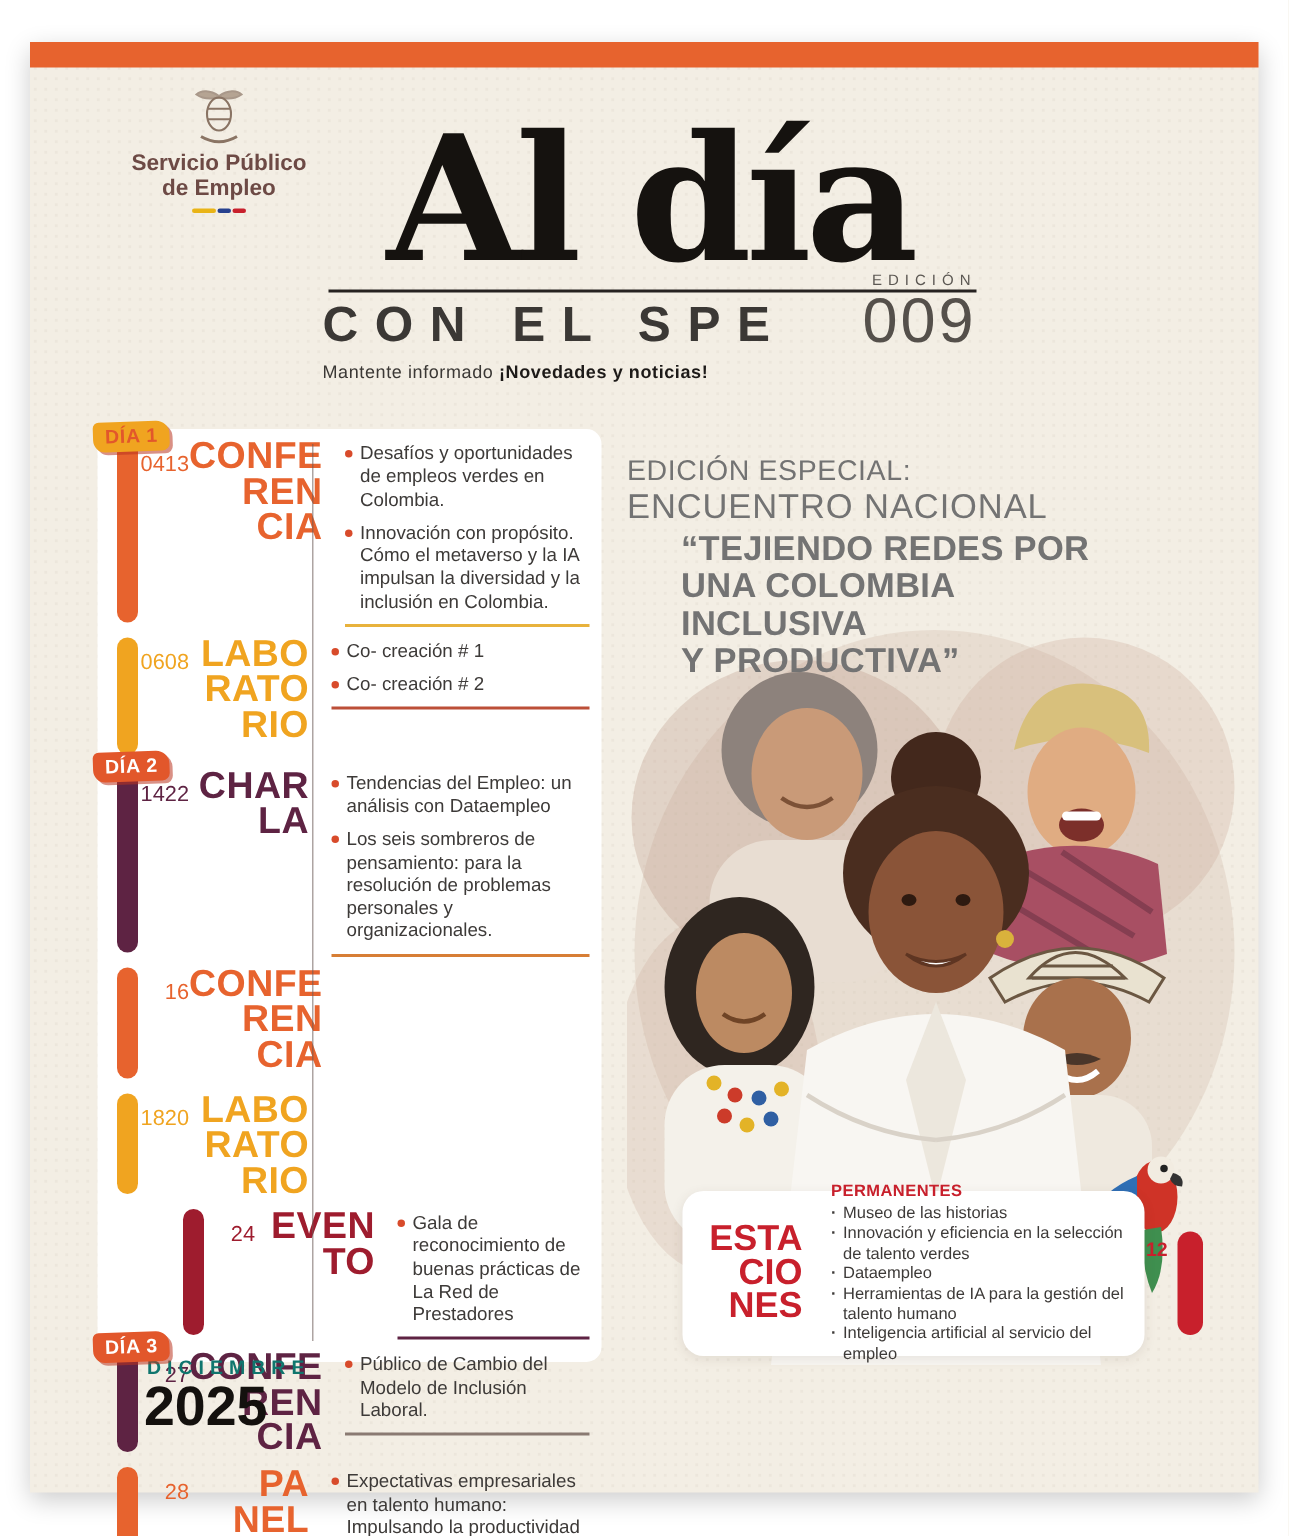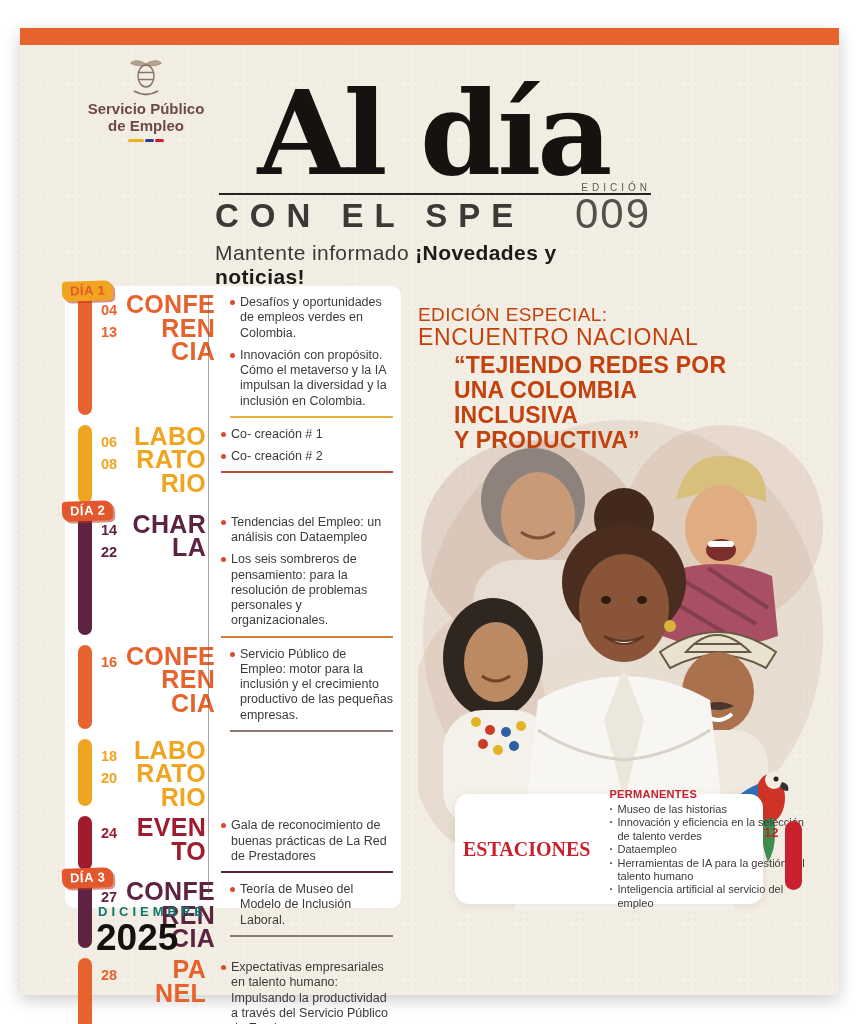--- a/index.html
+++ b/index.html
@@ -33,21 +33,21 @@
   .mast-title{
     font-family:"DejaVu Serif",serif;font-weight:700;color:#15120f;
     font-size:116px;line-height:.92;text-align:center;letter-spacing:-4px;margin:0;
   }
   .mast-rule{height:0;border-bottom:2px solid #262220;margin:6px 0 0 4px;}
   .mast-row{display:flex;justify-content:space-between;align-items:flex-end;margin-top:2px;}
   .con-el-spe{font-weight:700;font-size:33px;letter-spacing:11px;color:#3b3835;white-space:nowrap;}
   .edition{text-align:right;line-height:1;margin-top:-14px;}
   .edition .ed-label{display:block;font-size:10px;letter-spacing:4px;color:#5c5853;font-weight:500;}
   .edition .ed-num{display:block;font-size:42px;color:#55504b;font-weight:500;letter-spacing:2px;}
-  .tagline{margin-top:6px;font-size:21px;color:#3b3835;letter-spacing:.4px;}
+  .tagline{margin-top:6px;font-size:12px;color:#3b3835;letter-spacing:.4px;}
   .tagline .tg-bold{font-weight:800;color:#1d1a18;}
 
   
   .special{position:absolute;left:398px;top:276px;width:340px;line-height:1.12;}
   .special .sp-kicker{font-size:19px;font-weight:400;letter-spacing:.4px;}
   .special .sp-line2{font-size:23px;font-weight:400;letter-spacing:.6px;}
   .special .sp-quote{font-size:23px;font-weight:800;letter-spacing:.2px;line-height:1.08;margin-top:2px;margin-left:36px;}
 
   
   .agenda-panel{
@@ -58,55 +58,55 @@
     content:"";position:absolute;left:143px;top:10px;bottom:14px;width:1px;
     background:#6a5a55;opacity:.55;
   }
   .events{position:relative;padding-top:6px;}
   .event-row{display:flex;position:relative;margin-bottom:6px;}
   .event-row:nth-child(1){min-height:70px;}
   .event-row:nth-child(2){min-height:82px;}
   .event-row:nth-child(3){min-height:68px;}
   .event-row:nth-child(4){min-height:78px;}
   .event-row:nth-child(5){min-height:58px;}
-  .event-row:nth-child(6){min-height:52px;}
+  .event-row:nth-child(6){min-height:52px;margin-left:44px;}
   .event-row:nth-child(7){min-height:72px;}
   .event-row:nth-child(8){min-height:62px;}
   .event-row:nth-child(9){min-height:44px;}
   .rail{width:14px;margin-left:13px;position:relative;flex:0 0 14px;}
   .t-bar{position:absolute;top:1px;bottom:3px;width:14px;border-radius:7px;background:var(--c);}
   .day-badge{
     position:absolute;z-index:3;top:-11px;left:-16px;padding:2px 8px 3px 8px;
     font-weight:800;font-size:13px;letter-spacing:.5px;white-space:nowrap;
     transform:rotate(-2deg);border-radius:4px 9px 5px 8px;
     box-shadow:2px 2px 0 rgba(186,52,33,.55);
   }
-  .ev-dates{flex:0 0 34px;text-align:center;font-weight:700;font-size:14.5px;
-    color:var(--c);padding-top:7px;line-height:1.55;display:flex;flex-direction:column;}
+  .ev-dates{flex:0 0 34px;text-align:center;font-weight:400;font-size:14.5px;
+    color:var(--c);padding-top:7px;line-height:1.55;display:flex;flex-direction:row;justify-content:flex-end;}
   .ev-title{flex:0 0 80px;text-align:right;font-weight:800;font-size:25px;line-height:.94;
     letter-spacing:.3px;color:var(--c);display:flex;flex-direction:column;align-items:flex-end;padding-top:1px;}
   .ev-desc{flex:1;padding:3px 8px 0 15px;}
   .ev-items{list-style:none;margin:0;padding:0;}
   .ev-items li{position:relative;padding-left:10px;font-size:12.5px;line-height:1.22;
     color:#3d3a38;margin-bottom:7px;}
   .ev-items li::before{content:"";position:absolute;left:0;top:5px;width:5px;height:5px;
     border-radius:50%;background:#d84b2b;}
   .ev-sep{height:2px;background:var(--sep);margin-top:2px;width:100%;}
 
   
   .collage{position:absolute;left:398px;top:372px;width:410px;height:510px;}
 
   
   .estaciones{
     position:absolute;left:435px;top:766px;width:308px;height:110px;background:#ffffff;
     border-radius:14px;display:flex;align-items:center;padding:6px 8px;box-sizing:border-box;
     box-shadow:0 2px 8px rgba(80,60,50,.10);
   }
-  .est-title{flex:0 0 72px;text-align:right;font-weight:800;font-size:20px;line-height:.95;
-    display:flex;flex-direction:row;align-items:flex-end;padding-right:9px;font-family:Liberation Serif, serif;}
+  .est-title{flex:0 0 72px;text-align:right;font-weight:800;font-size:24px;line-height:.95;
+    display:flex;flex-direction:column;align-items:flex-end;padding-right:9px;}
   .est-div{width:1px;align-self:stretch;background:#b5ada3;margin:4px 0;}
   .est-body{flex:1;padding-left:10px;}
   .est-header{font-size:11px;font-weight:800;letter-spacing:.3px;margin-bottom:3px;}
   .est-list{list-style:none;margin:0;padding:0;width:206px;}
   .est-list li{position:relative;padding-left:8px;font-size:11px;line-height:1.22;color:#3d3a38;}
   .est-list li::before{content:"·";position:absolute;left:0;top:0;font-weight:700;color:#3d3a38;}
   .page-num{position:absolute;left:744px;top:797px;font-size:13px;font-weight:800;}
   .page-bar{position:absolute;left:765px;top:793px;width:17px;height:69px;border-radius:9px;}
 
   
@@ -205,21 +205,21 @@
     <path d="M120 330 q40 26 86 30 M292 330 q-40 26 -86 30" stroke="#d9d2c8" stroke-width="3" fill="none"></path>
 
     <ellipse cx="352" cy="398" rx="15" ry="24" fill="#cf3327"></ellipse>
     <path d="M340 384 q-24 10 -34 30 q20 2 34 -8 Z" fill="#2f6fb5"></path>
     <path d="M356 418 q4 28 -6 44 q-8 -20 -6 -42 Z" fill="#3f8f4f"></path>
     <circle cx="356" cy="380" r="9" fill="#f2ece1"></circle>
     <circle cx="358" cy="379" r="2.5" fill="#222"></circle>
     <path d="M364 382 q8 2 6 9 q-6 0 -8 -5 Z" fill="#333"></path>
   </svg>
 
-  <div class="special" style="color: #c2410c;">
+  <div class="special" style="color: #737373;">
     <div class="sp-kicker">EDICIÓN ESPECIAL:</div>
     <div class="sp-line2">ENCUENTRO NACIONAL</div>
     <div class="sp-quote">
         <span style="display: block;">“TEJIENDO REDES POR</span>
         <span style="display: block;">UNA COLOMBIA INCLUSIVA</span>
         <span style="display: block;">Y PRODUCTIVA”</span>
       </div>
   </div>
 
   <div class="agenda-panel">
@@ -298,26 +298,20 @@
       <div class="t-bar"></div>
     </div>
     <div class="ev-dates">
             <span>16</span>
           </div>
     <div class="ev-title">
             <span>CONFE</span>
             <span>REN</span>
             <span>CIA</span>
           </div>
-    <div class="ev-desc">
-      <ul class="ev-items">
-              <li>Servicio Público de Empleo: motor para la inclusión y el crecimiento productivo de las pequeñas empresas.</li>
-            </ul>
-      <div class="ev-sep"></div>
-    </div>
   </div>
 
   <div class="event-row" style="--c: #f0a420; --sep: #e8a33c;">
     <div class="rail">
 
       <div class="t-bar"></div>
     </div>
     <div class="ev-dates">
             <span>18</span>
             <span>20</span>
@@ -357,21 +351,21 @@
     <div class="ev-dates">
             <span>27</span>
           </div>
     <div class="ev-title">
             <span>CONFE</span>
             <span>REN</span>
             <span>CIA</span>
           </div>
     <div class="ev-desc">
       <ul class="ev-items">
-              <li>Teoría de Museo del Modelo de Inclusión Laboral.</li>
+              <li>Público de Cambio del Modelo de Inclusión Laboral.</li>
             </ul>
       <div class="ev-sep"></div>
     </div>
   </div>
 
   <div class="event-row" style="--c: #e7632e; --sep: #8a7a72;">
     <div class="rail">
 
       <div class="t-bar"></div>
     </div>

